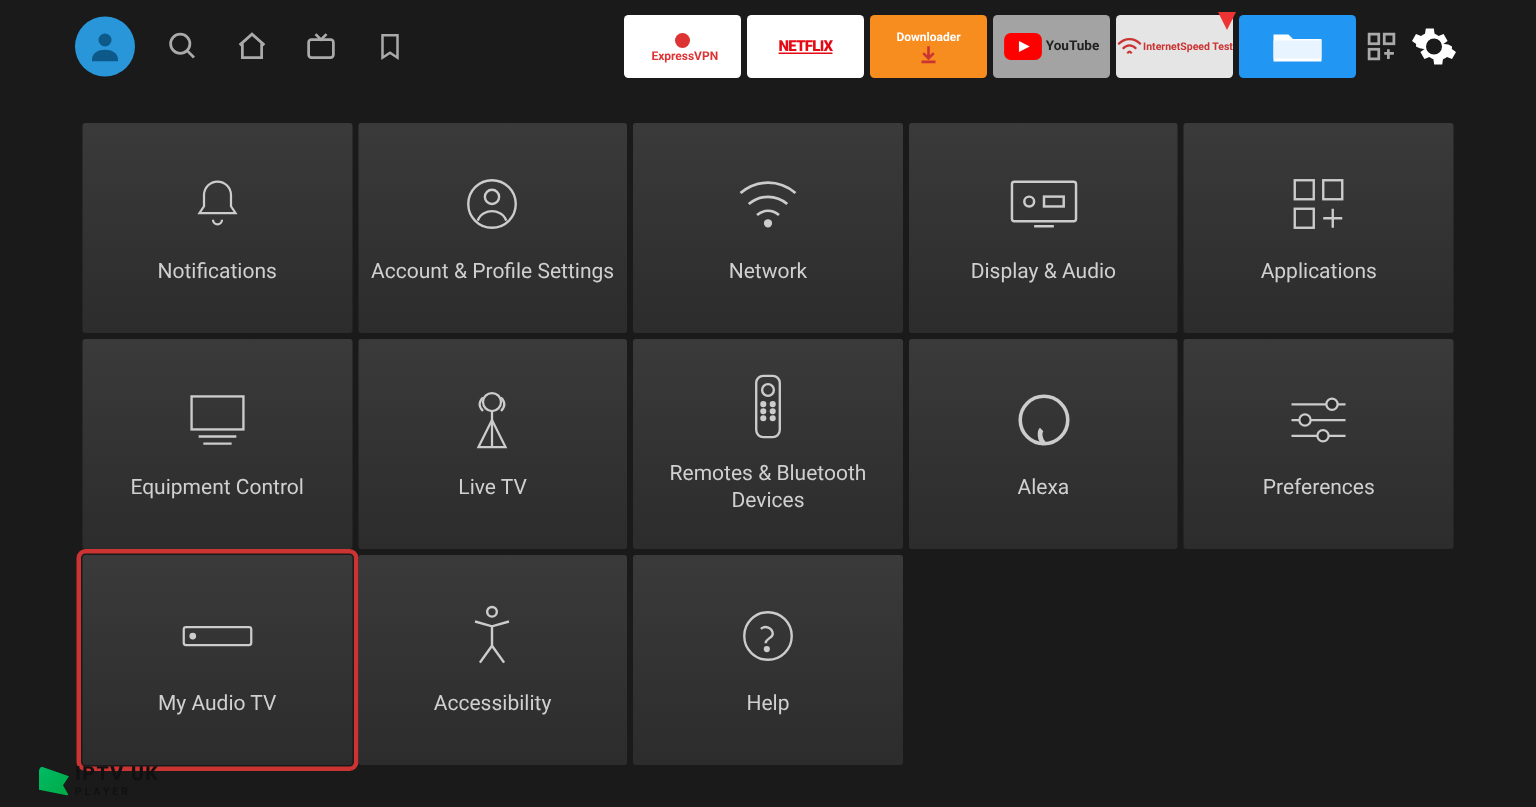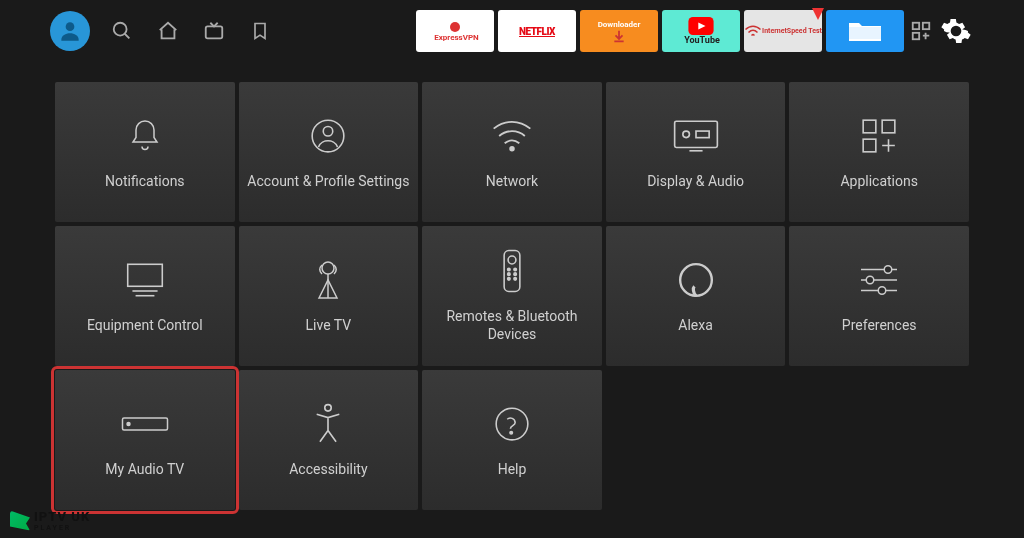--- a/index.html
+++ b/index.html
@@ -61,40 +61,40 @@
   }
   .tile-icon { height: 44px; display:flex; align-items:center; justify-content:center; }
   .tile-label { font-size: 14px; color: #d0d0d0; text-align: center; line-height: 1.3; }
   .tile.highlighted {
     outline: 3px solid #c33;
     outline-offset: 1px;
   }
 
   .watermark {
     position: absolute;
-    left: 10px; bottom: 6px;
+    left: 26px; bottom: 6px;
     font-size: 13px;
     font-weight: 800;
     color: #111;
     display:flex; align-items:center; gap:4px;
     letter-spacing: 1px;
   }
   .watermark .sub { font-size:7px; display:block; letter-spacing:2px; font-weight:600;}
   .wm-logo {
     width:20px; height:20px;
     background: linear-gradient(135deg,#0b6,#0a4);
     clip-path: polygon(0 0, 100% 35%, 80% 65%, 100% 100%, 0 80%);
     border-radius:3px;
   }
 
   .app-expressvpn { background:#fff; color:#d33; font-size:8px;flex-direction:column;}
   .app-netflix { background:#fff; color:#e50914; font-weight:900; letter-spacing:-0.5px;text-decoration:underline;}
   .app-downloader { background:#f78c1f; color:#fff; font-size:8px; flex-direction:column; gap:0;}
   .app-downloader .arrow { width:16px; height:14px;}
-  .app-youtube { background:#5eead4;flex-direction:column; }
+  .app-youtube { background:#a3a3a3; }
   .app-speedtest { background:#e5e5e5; font-size:7px; color:#c33; flex-direction:row;}
   .app-es { background:#2196f3; }
   .badge { position:absolute; top:-2px; right:-2px; width:12px; height:12px; }
 </style>
 </head>
 <body>
 
 <div class="topbar">
   <div class="profile-circle">
     <svg width="26" height="26" viewBox="0 0 24 24">

